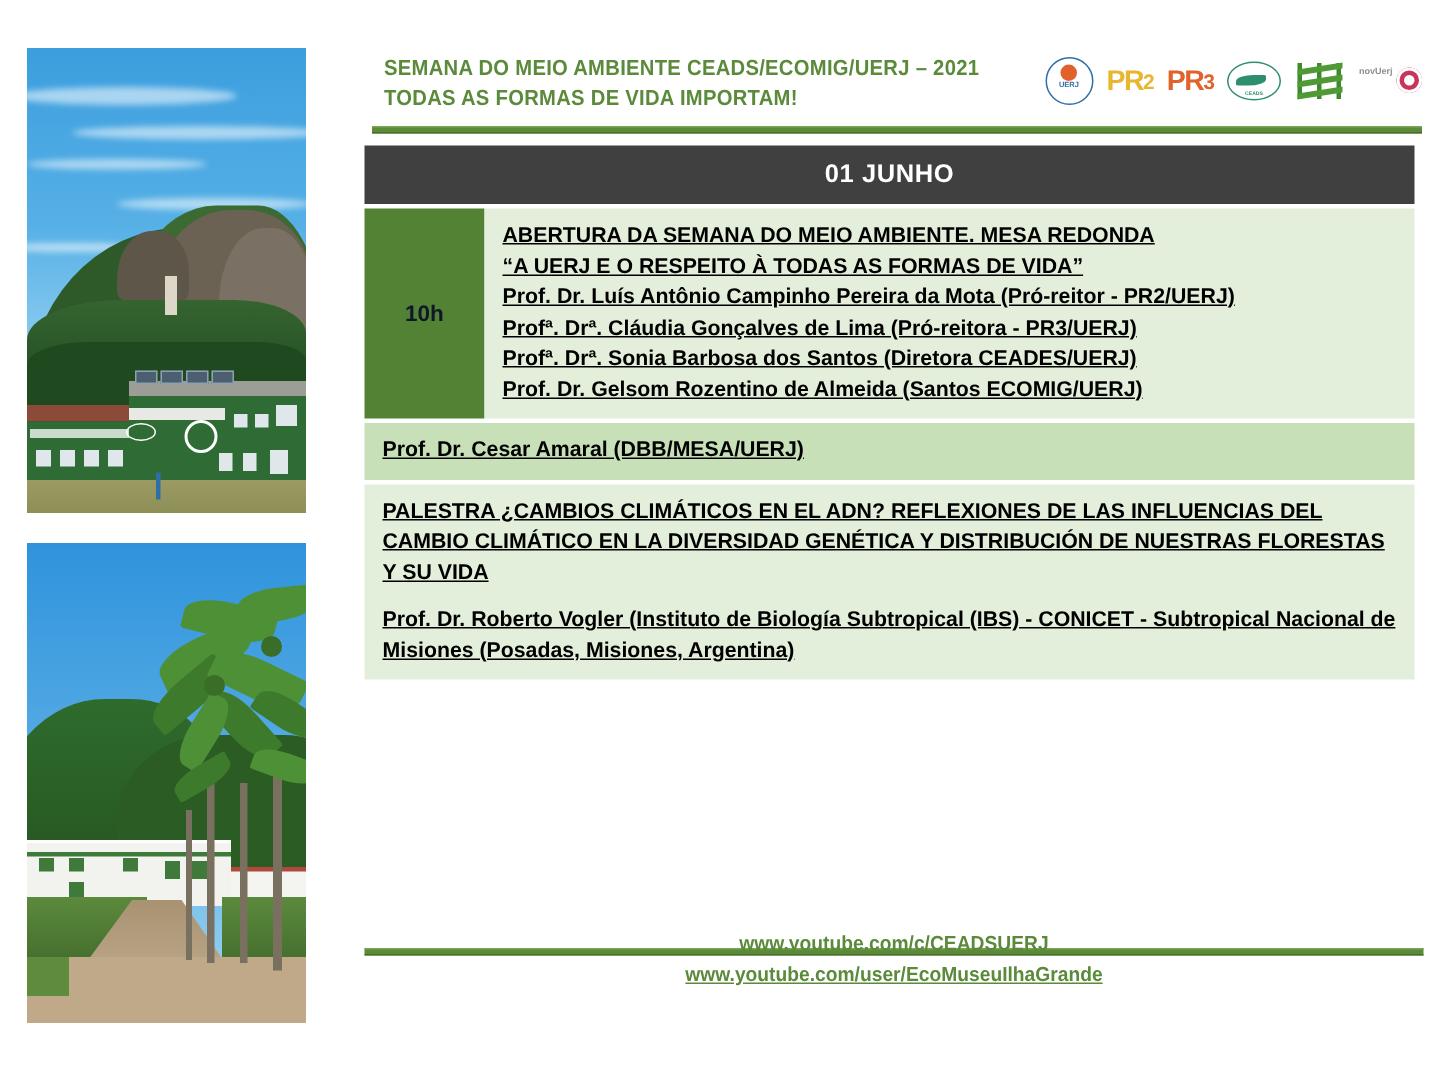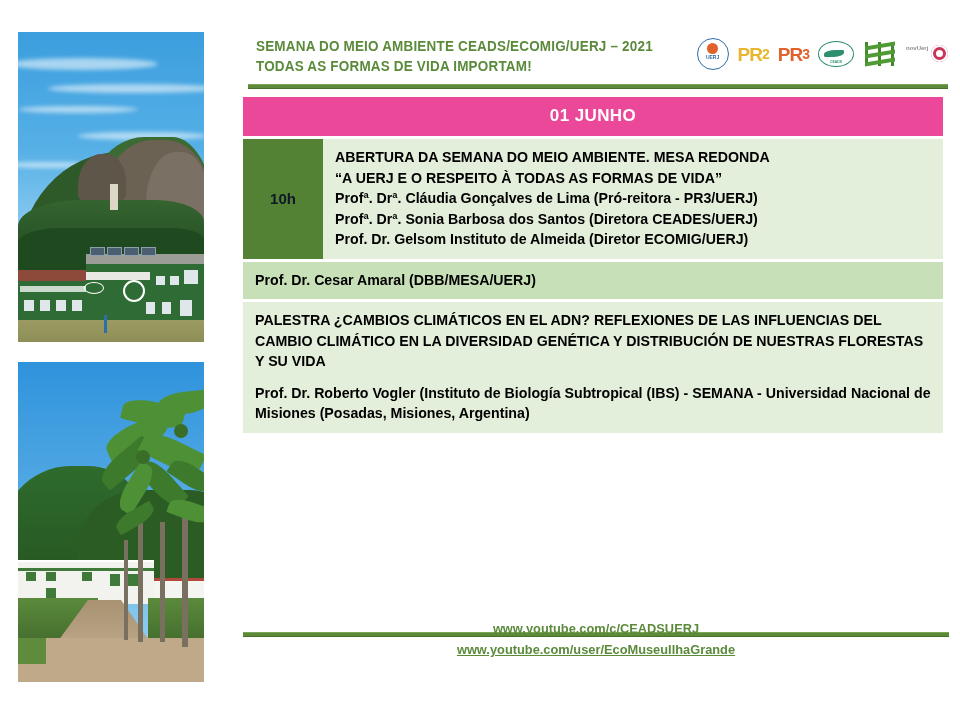--- a/index.html
+++ b/index.html
@@ -303,21 +303,21 @@
   }
 
   
   #schedule {
     position: absolute;
     left: 243px;
     top: 97px;
     width: 700px;
   }
   #day-header {
-    background: #ec4899;
+    background: #404040;
     color: #ffffff;
     text-align: center;
     font-weight: bold;
     font-size: 17px;
     padding: 9px 0 10px 0;
     letter-spacing: 0.4px;
   }
   .sched-row {
     display: flex;
     margin-top: 3px;
@@ -337,20 +337,21 @@
   .body-cell {
     flex: 1;
     padding: 8px 12px 9px 12px;
     color: #000000;
     font-weight: bold;
     font-size: 14.2px;
     line-height: 20.5px;
   }
   .body-cell p {
     margin: 0;
+    text-decoration: underline;
   }
   .body-cell p + p.spaced {
     margin-top: 11px;
   }
   .tone-light { background: #e3efda; }
   .tone-mid   { background: #c7e0b8; }
 
   
   #rule-bottom {
     position: absolute;
@@ -520,36 +521,37 @@
 
 <div id="schedule">
 
   <div id="day-header">01 JUNHO</div>
 
   <div class="sched-row">
     <div class="time-cell">10h</div>
     <div class="body-cell tone-light">
       <p>ABERTURA DA SEMANA DO MEIO AMBIENTE. MESA REDONDA</p>
       <p>“A UERJ E O RESPEITO À TODAS AS FORMAS DE VIDA”</p>
+      <p>Prof. Dr. Luís Antônio Campinho Pereira da Mota (Pró-reitor - PR2/UERJ)</p>
       <p>Profª. Drª. Cláudia Gonçalves de Lima (Pró-reitora - PR3/UERJ)</p>
       <p>Profª. Drª. Sonia Barbosa dos Santos (Diretora CEADES/UERJ)</p>
-      <p>Prof. Dr. Gelsom Instituto de Almeida (Diretor ECOMIG/UERJ)</p>
+      <p>Prof. Dr. Gelsom Rozentino de Almeida (Santos ECOMIG/UERJ)</p>
     </div>
   </div>
 
   <div class="sched-row">
     <div class="body-cell tone-mid">
       <p>Prof. Dr. Cesar Amaral (DBB/MESA/UERJ)</p>
     </div>
   </div>
 
   <div class="sched-row">
     <div class="body-cell tone-light">
       <p>PALESTRA ¿CAMBIOS CLIMÁTICOS EN EL ADN? REFLEXIONES DE LAS INFLUENCIAS DEL CAMBIO CLIMÁTICO EN LA DIVERSIDAD GENÉTICA Y DISTRIBUCIÓN DE NUESTRAS FLORESTAS Y SU VIDA</p>
-      <p class="spaced">Prof. Dr. Roberto Vogler (Instituto de Biología Subtropical (IBS) - SEMANA - Universidad Nacional de Misiones (Posadas, Misiones, Argentina)</p>
+      <p class="spaced">Prof. Dr. Roberto Vogler (Instituto de Biología Subtropical (IBS) - CONICET - Subtropical Nacional de Misiones (Posadas, Misiones, Argentina)</p>
     </div>
   </div>
 </div>
 
 <div id="rule-bottom"></div>
 
 <div id="footer-links">
   <a class="footer-link" href="#">www.youtube.com/c/CEADSUERJ</a>
   <a class="footer-link" href="#">www.youtube.com/user/EcoMuseuIlhaGrande</a>
 </div>

